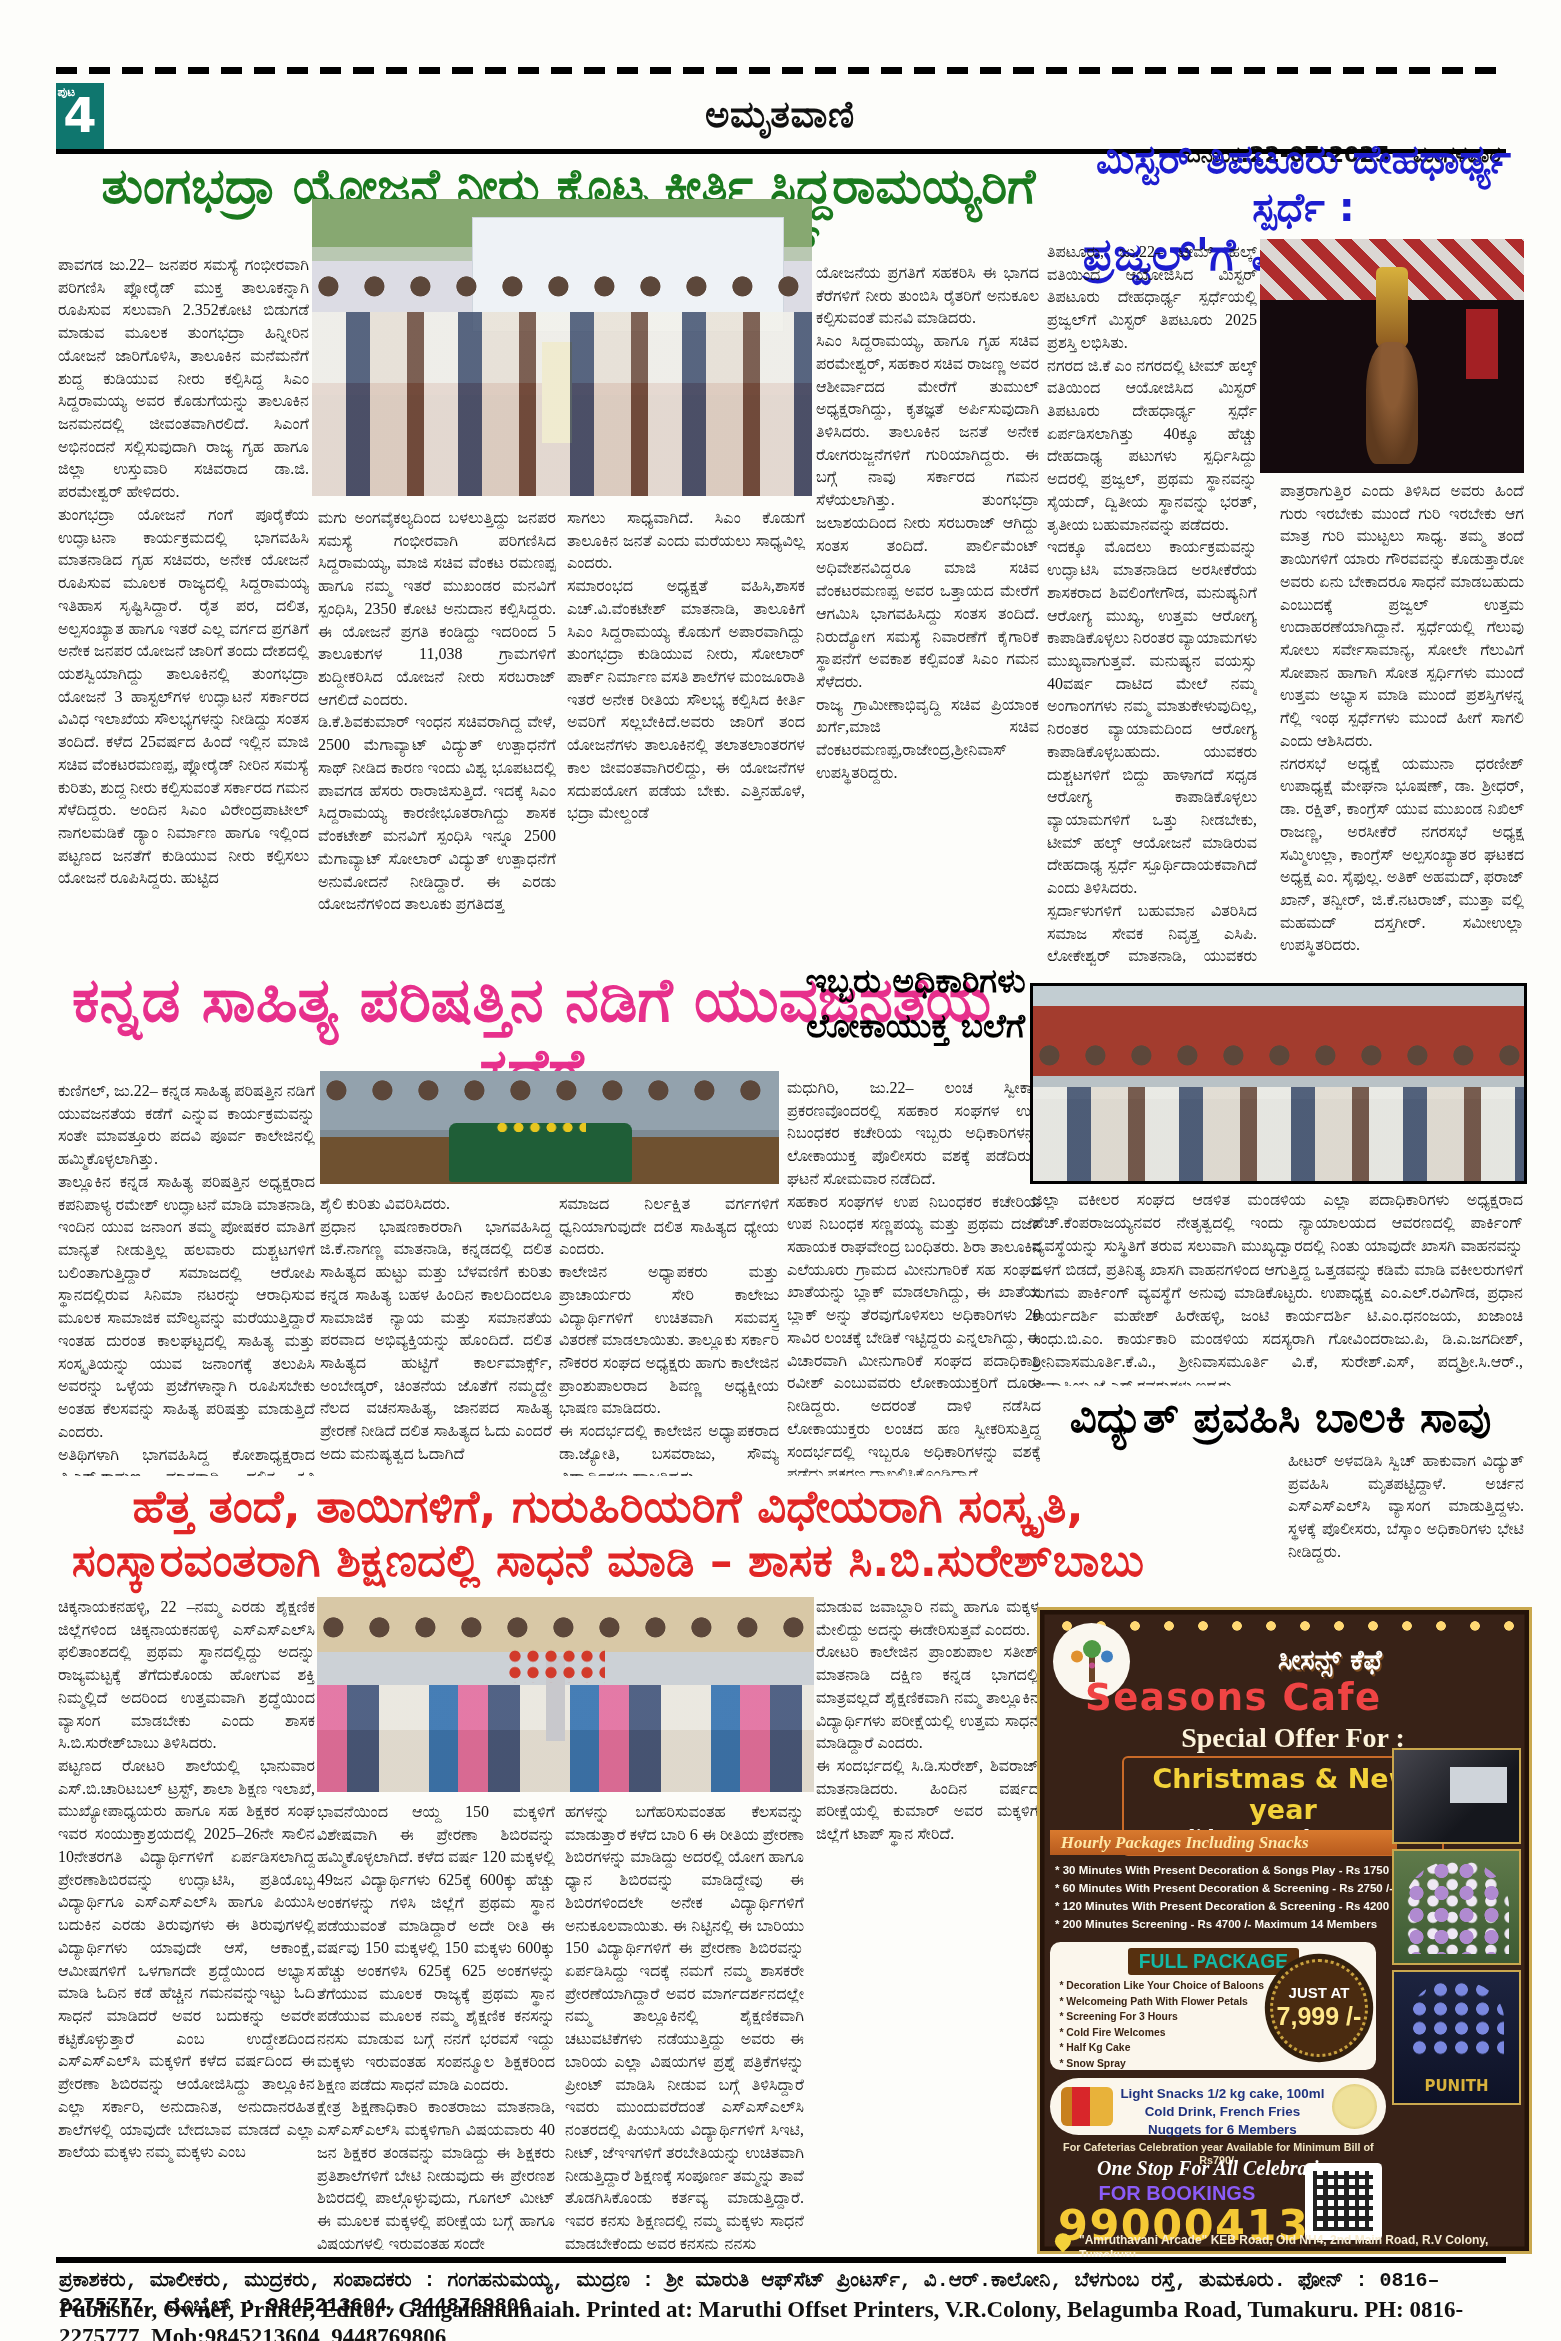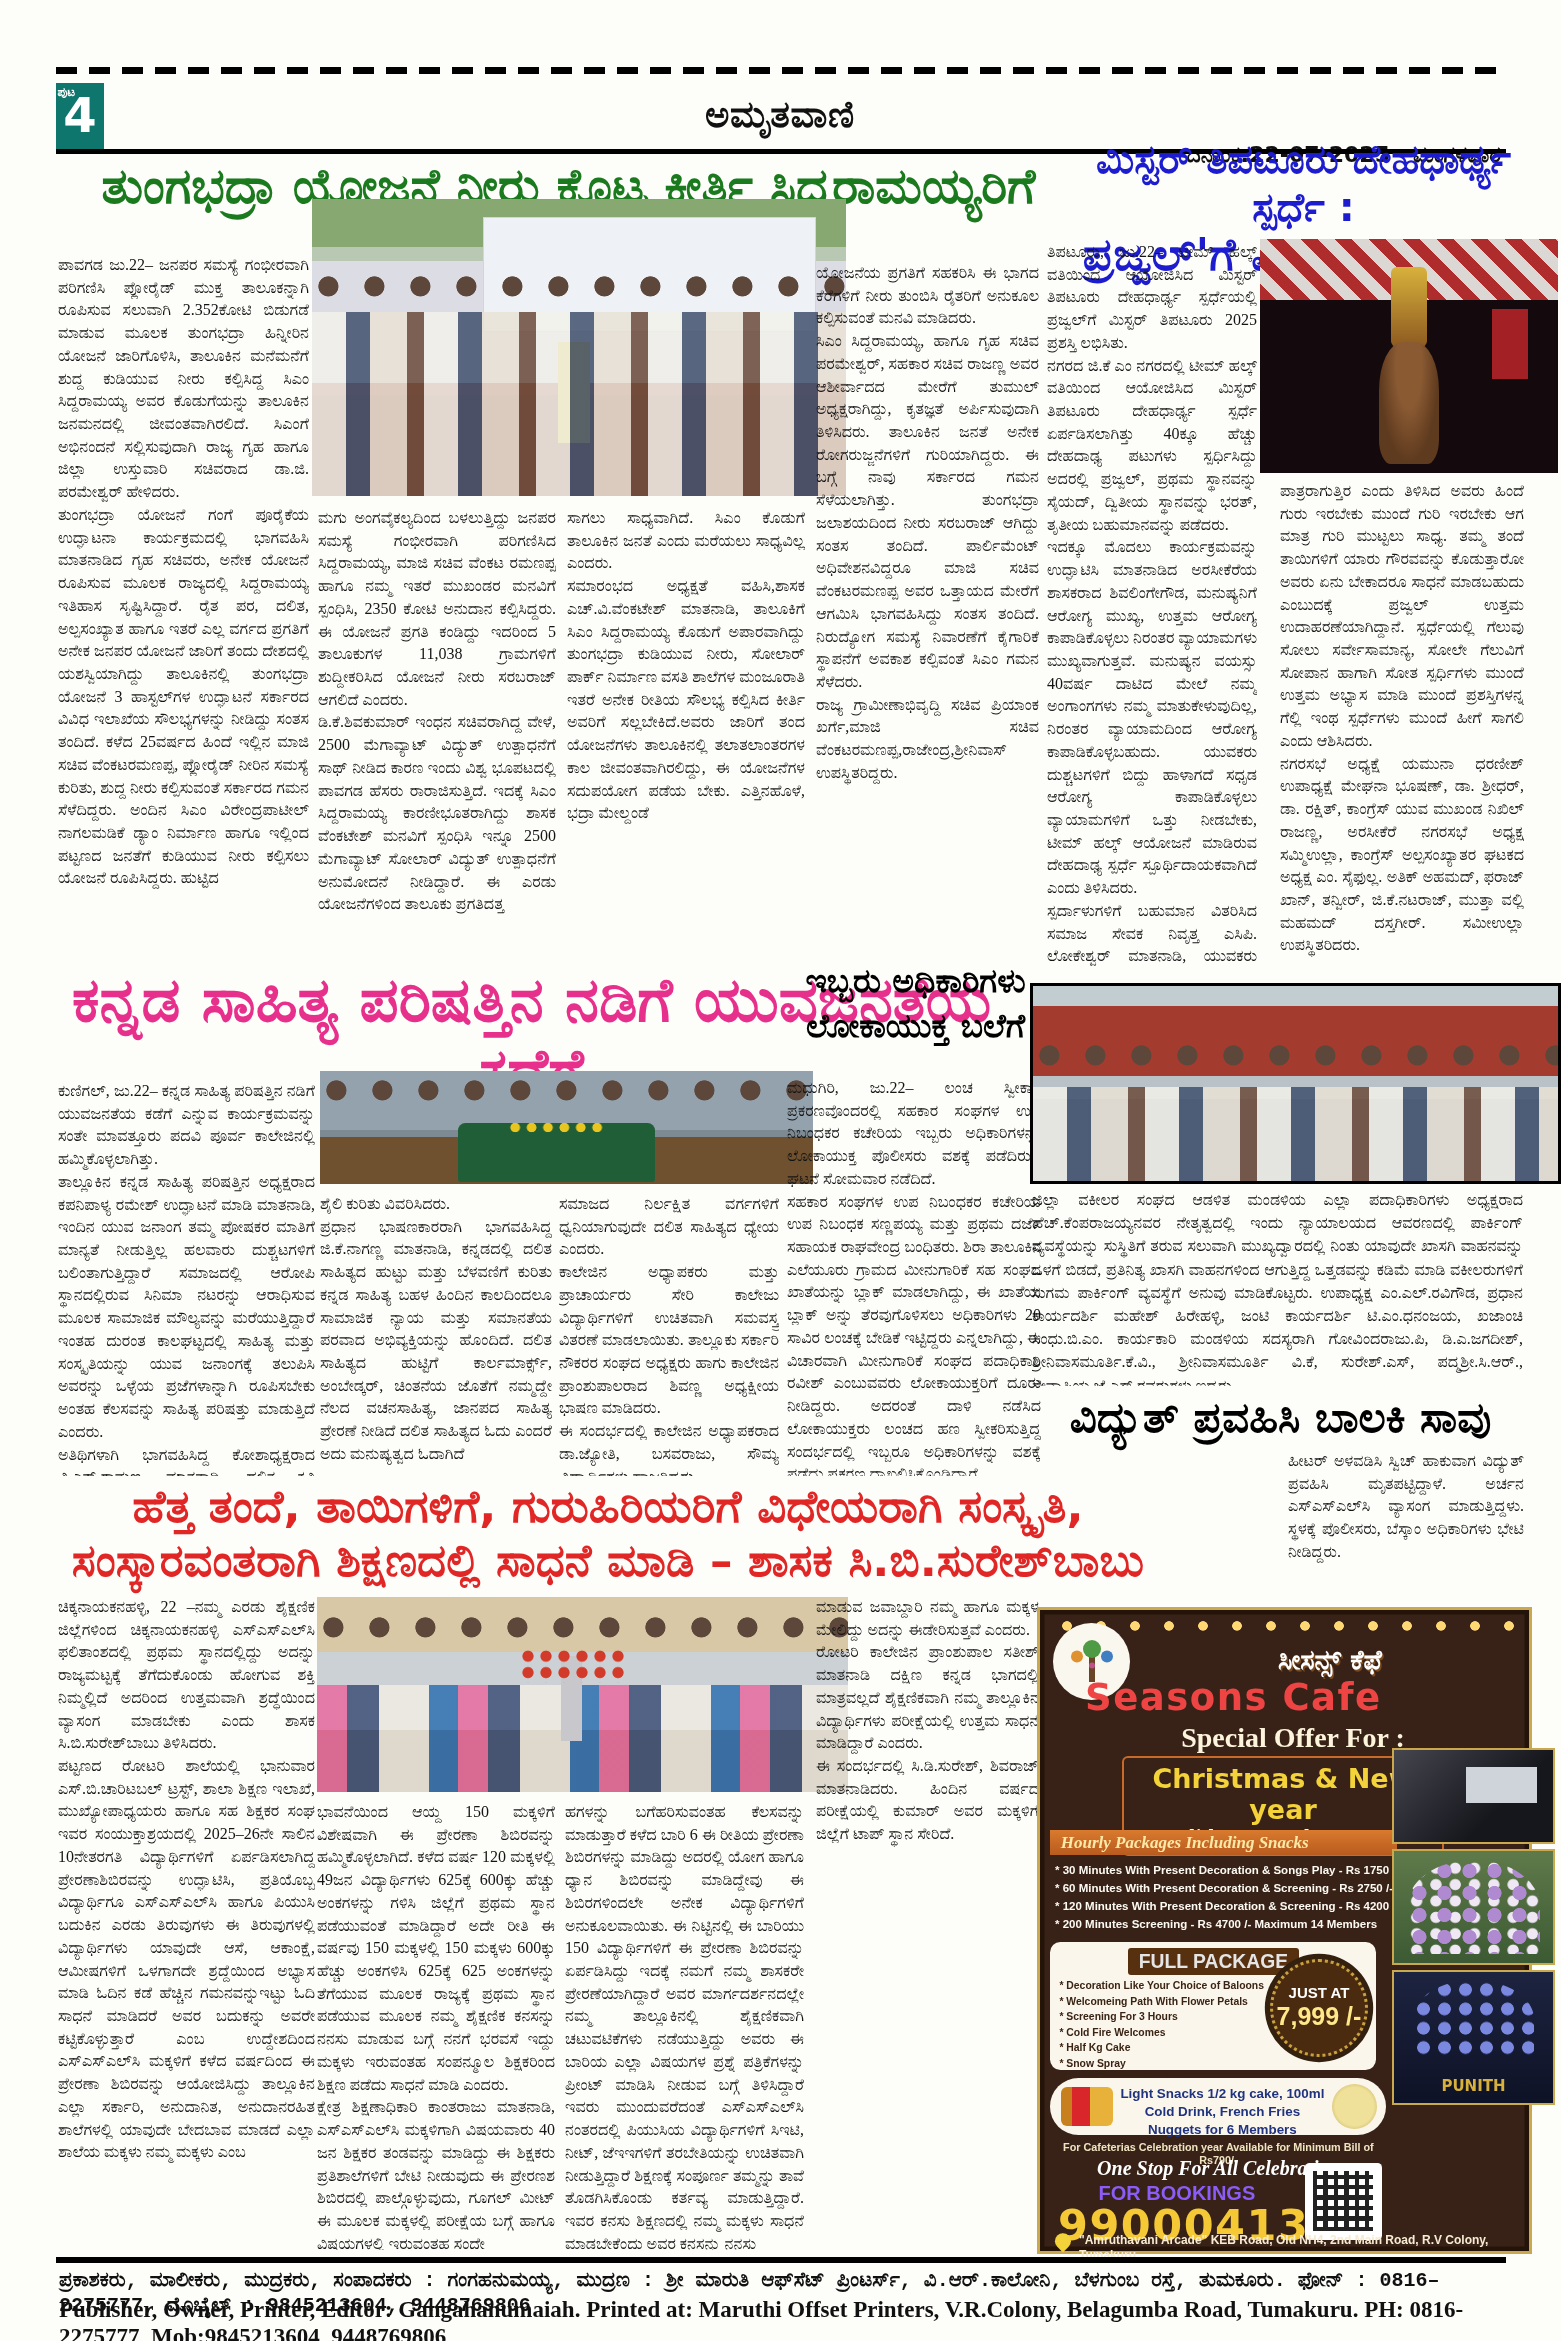--- a/index.html
+++ b/index.html
@@ -19,21 +19,21 @@
   .h-blue{font:bold 40px/48px "DejaVu Sans",sans-serif;color:#1d1dcf;text-align:center;}
   .h-blue .l2{font-size:45px;}
   .h-pink{font:bold 61px/71px "DejaVu Sans",sans-serif;color:#e7308c;text-align:center;}
   .h-red{font:bold 45px/54px "DejaVu Sans",sans-serif;color:#e12626;text-align:center;}
   .h-sub{font:bold 33px/45px "DejaVu Sans",sans-serif;color:#000;text-align:center;}
   .h-black{font:bold 42px/46px "DejaVu Sans",sans-serif;color:#000;text-align:center;}
   
   .col{font:16px/1.42 "Liberation Serif",serif;text-align:justify;white-space:pre-line;overflow:hidden;color:#141414;}
   .cap{font:16px/1.45 "Liberation Serif",serif;text-align:justify;white-space:pre-line;overflow:hidden;color:#111;}
   
-  .ph{overflow:hidden;padding-left:34px;}
+  .ph{overflow:hidden;}
   .ph .crowd{position:absolute;left:0;right:0;bottom:0;height:62%;
     background:repeating-linear-gradient(90deg,#f2f1ea 0 34px,#40506e 34px 58px,#e9e2d6 58px 95px,#6b4a3a 95px 112px);opacity:.85;}
   .ph .heads{position:absolute;left:0;right:0;top:26%;height:16%;
     background-image:radial-gradient(circle at 16.4px 10.4px,#5c473a 9.7px,rgba(0,0,0,0) 10.4px);background-size:46px 30px;background-repeat:repeat-x;}
   .ph1{background:linear-gradient(#87a871 0 16%,#b9c8b2 16% 21%,#dcdce4 21% 62%,#a05145 62% 66%,#8c4a3e 66% 100%);}
   .ph1 .banner{position:absolute;left:32%;top:6%;width:62%;height:38%;background:#eef2f6;border:1.5px solid #cfd6de;}
   .ph1 .pillar{position:absolute;left:46%;bottom:18%;width:6%;height:34%;background:#e3c93c;}
   .ph2{background:#140a0d;}
   .ph2 .checks{position:absolute;left:0;top:0;right:0;height:26%;
      background:repeating-linear-gradient(45deg,#c03030 0 12px,#f2eeea 12px 24px);opacity:.9;}
@@ -61,21 +61,21 @@
      box-shadow:-15px 7.4px 0 -3px #e0912f,15px 7.4px 0 -3px #3f7fc1,0 16.4px 0 -6px #c14f8a;}
   .ad .kn-title{font:bold 27px/31px "DejaVu Sans",sans-serif;color:#fff;text-align:center;text-shadow:1.5px 1.5px 0 #7a4a1e;}
   .ad .en-title{font:bold 37px/40px "DejaVu Sans",sans-serif;color:#ef4444;text-align:left;letter-spacing:1.5px;}
   .ad .offer{font:bold 28px/31px "Liberation Serif",serif;color:#fdf4dc;text-align:center;}
   .ad .obox{border:2.2px solid #c96a28;border-radius:6px;text-align:center;padding:4.5px 3px;}
   .ad .obox .l1{font:bold 27px/31px "DejaVu Sans",sans-serif;color:#f3d23a;}
   .ad .obox .l2{font:bold 21px/25px "Liberation Serif",serif;color:#ffffff;letter-spacing:0.7px;}
   .ad .ribbon{background:linear-gradient(#d97a2e,#b85b1e);color:#ffe9a8;font:bold italic 17px/25px "Liberation Serif",serif;padding-left:10.4px;}
   .ad .plist div{font:bold 11.5px/18px "Liberation Sans",sans-serif;color:#fdfbf4;}
   .ad .panel{background:#fbf6ec;border-radius:10.4px;}
-  .ad .panel .ptitle{margin:6px auto 1.5px auto;width:171px;background:#57300f;color:#e5e5e5;
+  .ad .panel .ptitle{margin:6px auto 1.5px auto;width:171px;background:#57300f;color:#14b8a6;
       font:bold 19.3px/27px "Liberation Sans",sans-serif;text-align:center;border-radius:3px;}
   .ad .panel .flist div{font:bold 10.4px/15.6px "Liberation Sans",sans-serif;color:#3a2414;}
   .ad .badge{position:absolute;border-radius:50%;background:#4a2b10;border:3.7px dotted #c9a23f;
       box-shadow:0 0 0 5.2px #33200e;text-align:center;}
   .ad .badge .b1{font:bold 15px/18px "Liberation Sans",sans-serif;color:#fff;margin-top:22px;}
   .ad .badge .b2{font:bold 25px/28px "Liberation Sans",sans-serif;color:#ffe88a;text-align:center;}
   .ad .snack{background:#fbf6ec;border-radius:30px;}
   .ad .snack .stxt{font:bold 13.4px/18px "Liberation Sans",sans-serif;color:#20337f;text-align:center;padding-top:6px;}
   .ad .snack .food{position:absolute;left:10.4px;top:9px;width:52px;height:39px;
       background:linear-gradient(90deg,#c8801e 0 22%,#d8262a 22% 55%,#e8b23a 55% 100%);border-radius:6px;}

